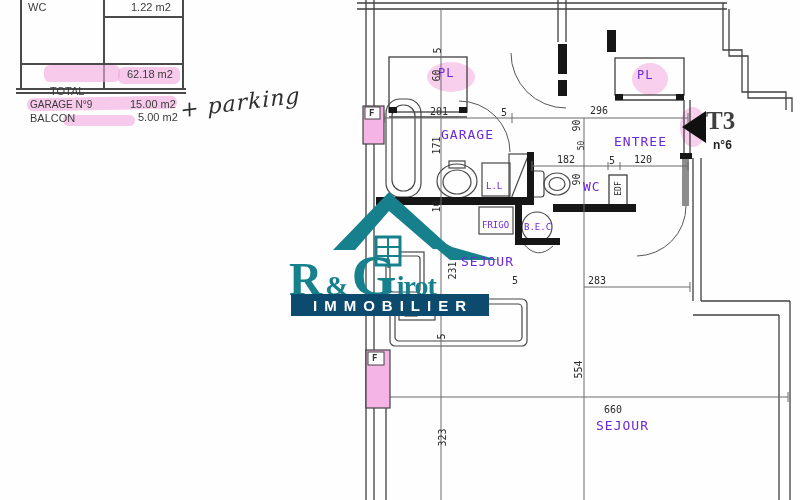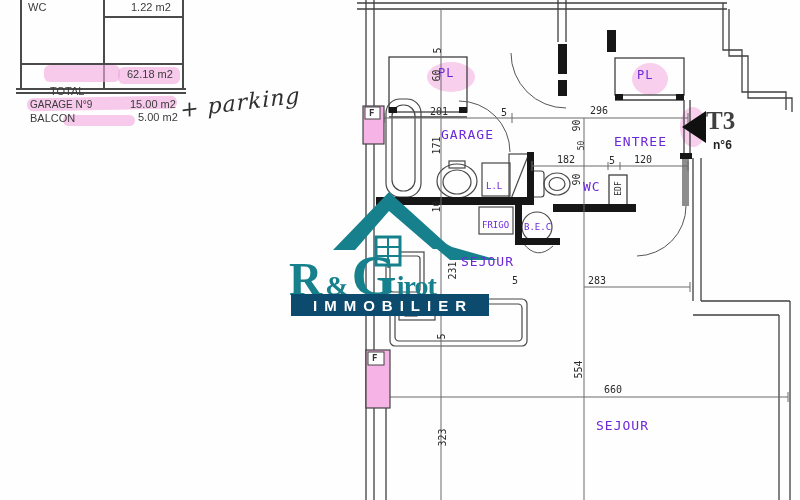--- a/index.html
+++ b/index.html
@@ -166,21 +166,21 @@
   <div class="unit-num">n°6</div>
 
   <div class="dim" style="left:430px;top:106px;">201</div>
   <div class="dim" style="left:501px;top:107px;">5</div>
   <div class="dim" style="left:590px;top:105px;">296</div>
   <div class="dim" style="left:557px;top:154px;">182</div>
   <div class="dim" style="left:609px;top:155px;">5</div>
   <div class="dim" style="left:634px;top:154px;">120</div>
   <div class="dim" style="left:588px;top:275px;">283</div>
   <div class="dim" style="left:512px;top:275px;">5</div>
-  <div class="dim" style="left:604px;top:384px;">660</div>
+  <div class="dim" style="left:604px;top:404px;">660</div>
 
   <div class="vdim" style="left:419px;top:45px;">5</div>
   <div class="vdim" style="left:418px;top:70px;">60</div>
   <div class="vdim" style="left:418px;top:140px;">171</div>
   <div class="vdim" style="left:418px;top:201px;">10</div>
   <div class="vdim" style="left:434px;top:265px;">231</div>
   <div class="vdim" style="left:423px;top:331px;">5</div>
   <div class="vdim" style="left:424px;top:432px;">323</div>
   <div class="vdim" style="left:558px;top:120px;">90</div>
   <div class="vdim" style="left:563px;top:141px;font-size:8px;">50</div>

